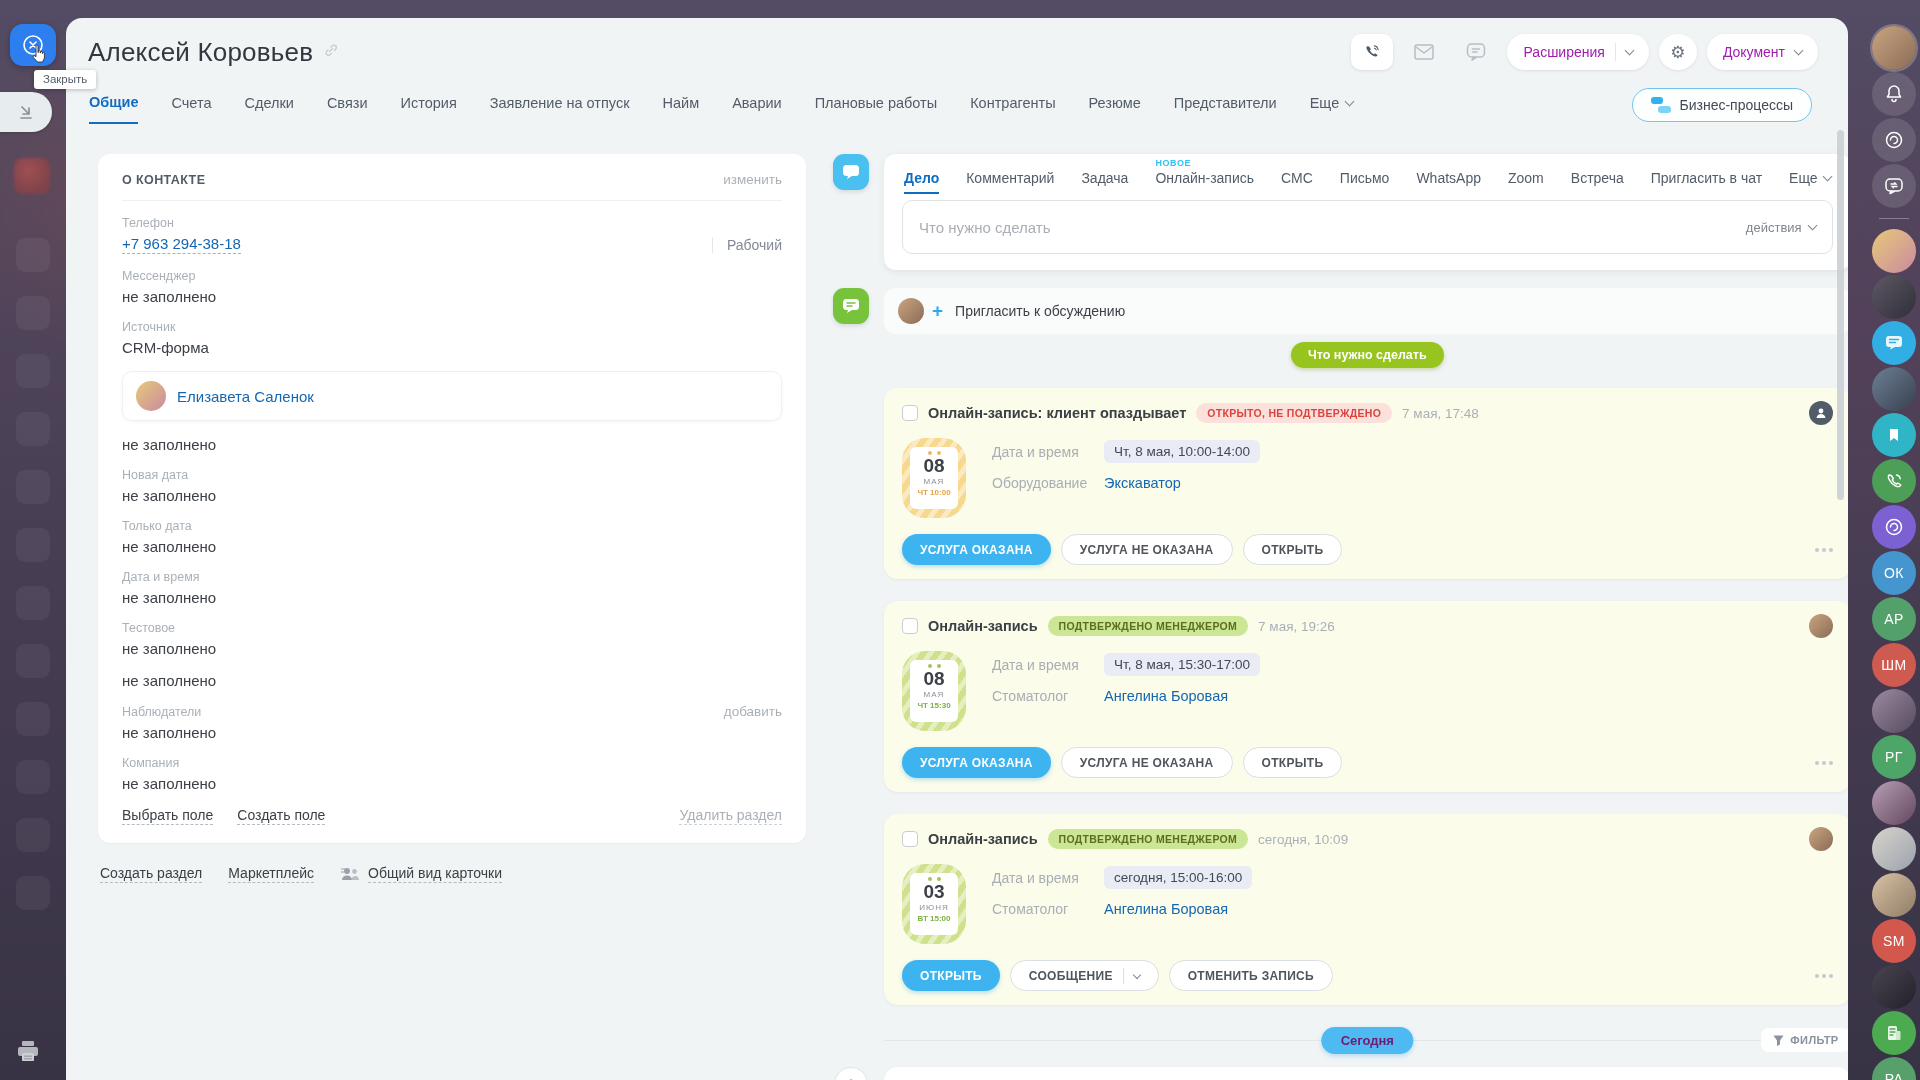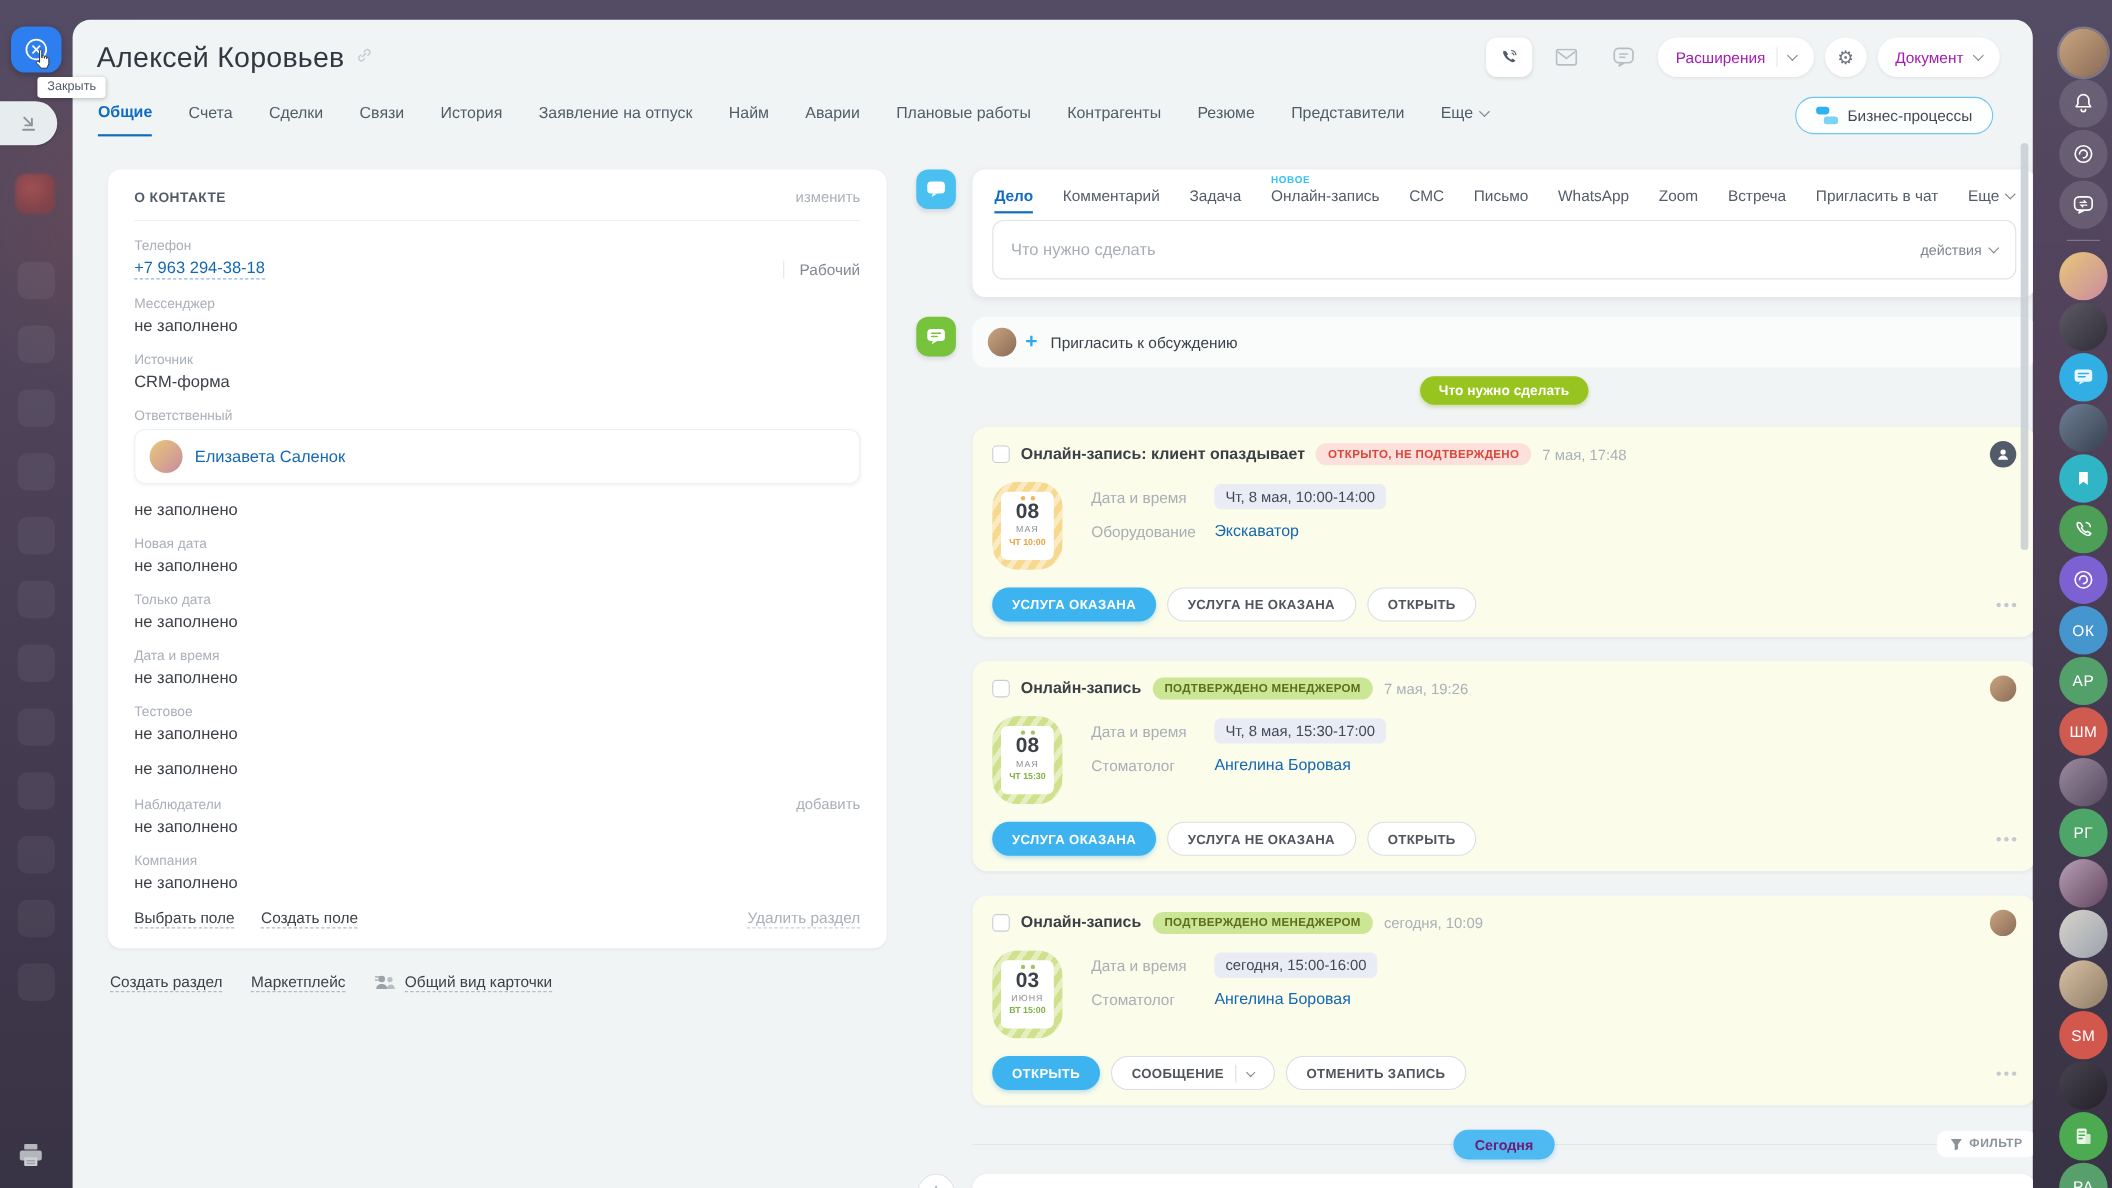--- a/index.html
+++ b/index.html
@@ -312,21 +312,20 @@
           <div class="fld-label">Мессенджер</div>
           <div class="fld-value">не заполнено</div>
         </div>
 
         <div class="fld">
           <div class="fld-label">Источник</div>
           <div class="fld-value">CRM-форма</div>
         </div>
 
         <div class="fld">
-          <div class="fld-label">Ответственный</div>
           <div class="resp-box">
             <div class="avatar g2" style="width:30px;height:30px"></div>
             <div class="resp-name">Елизавета Саленок</div>
           </div>
         </div>
 
         <div class="fld">
           <div class="fld-value">не заполнено</div>
         </div>
         <div class="fld">

